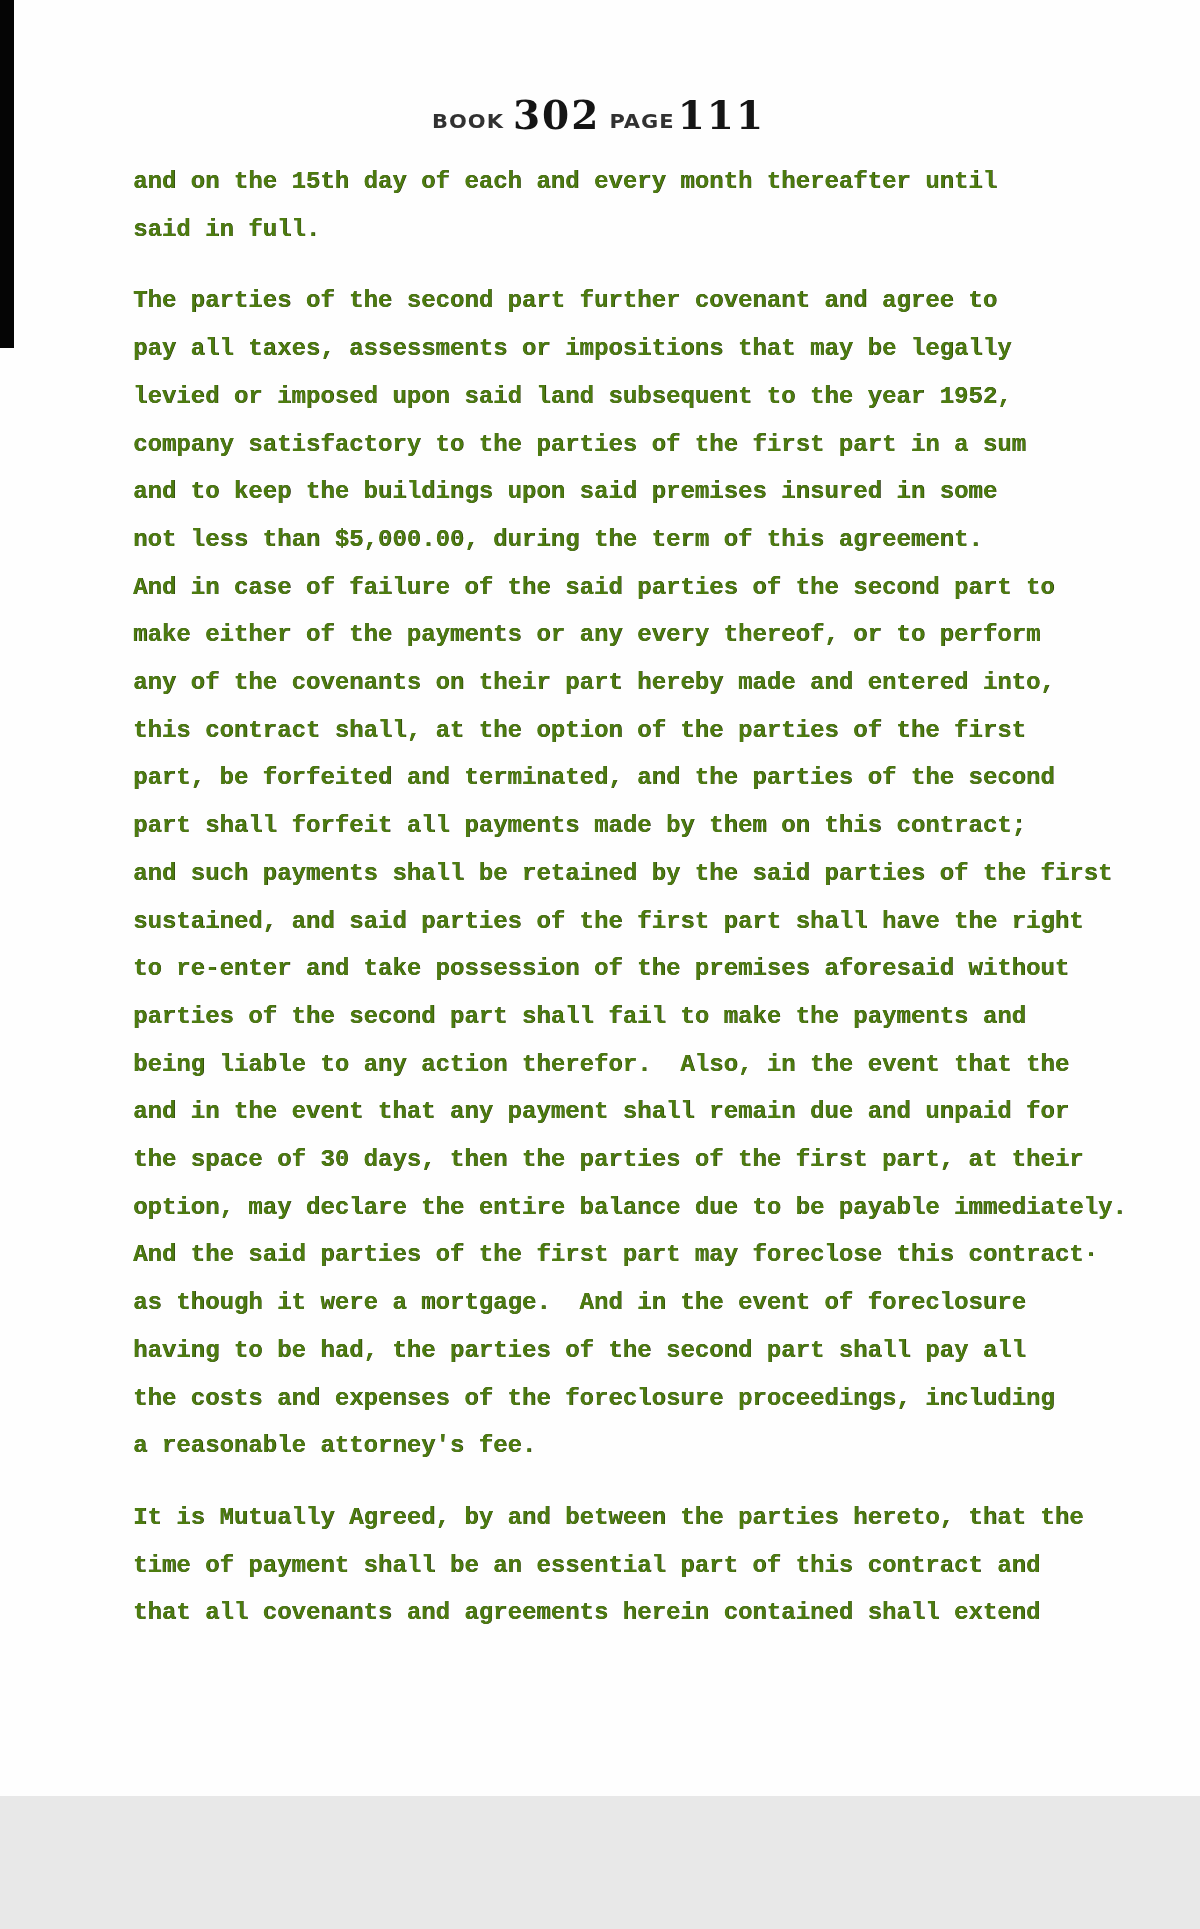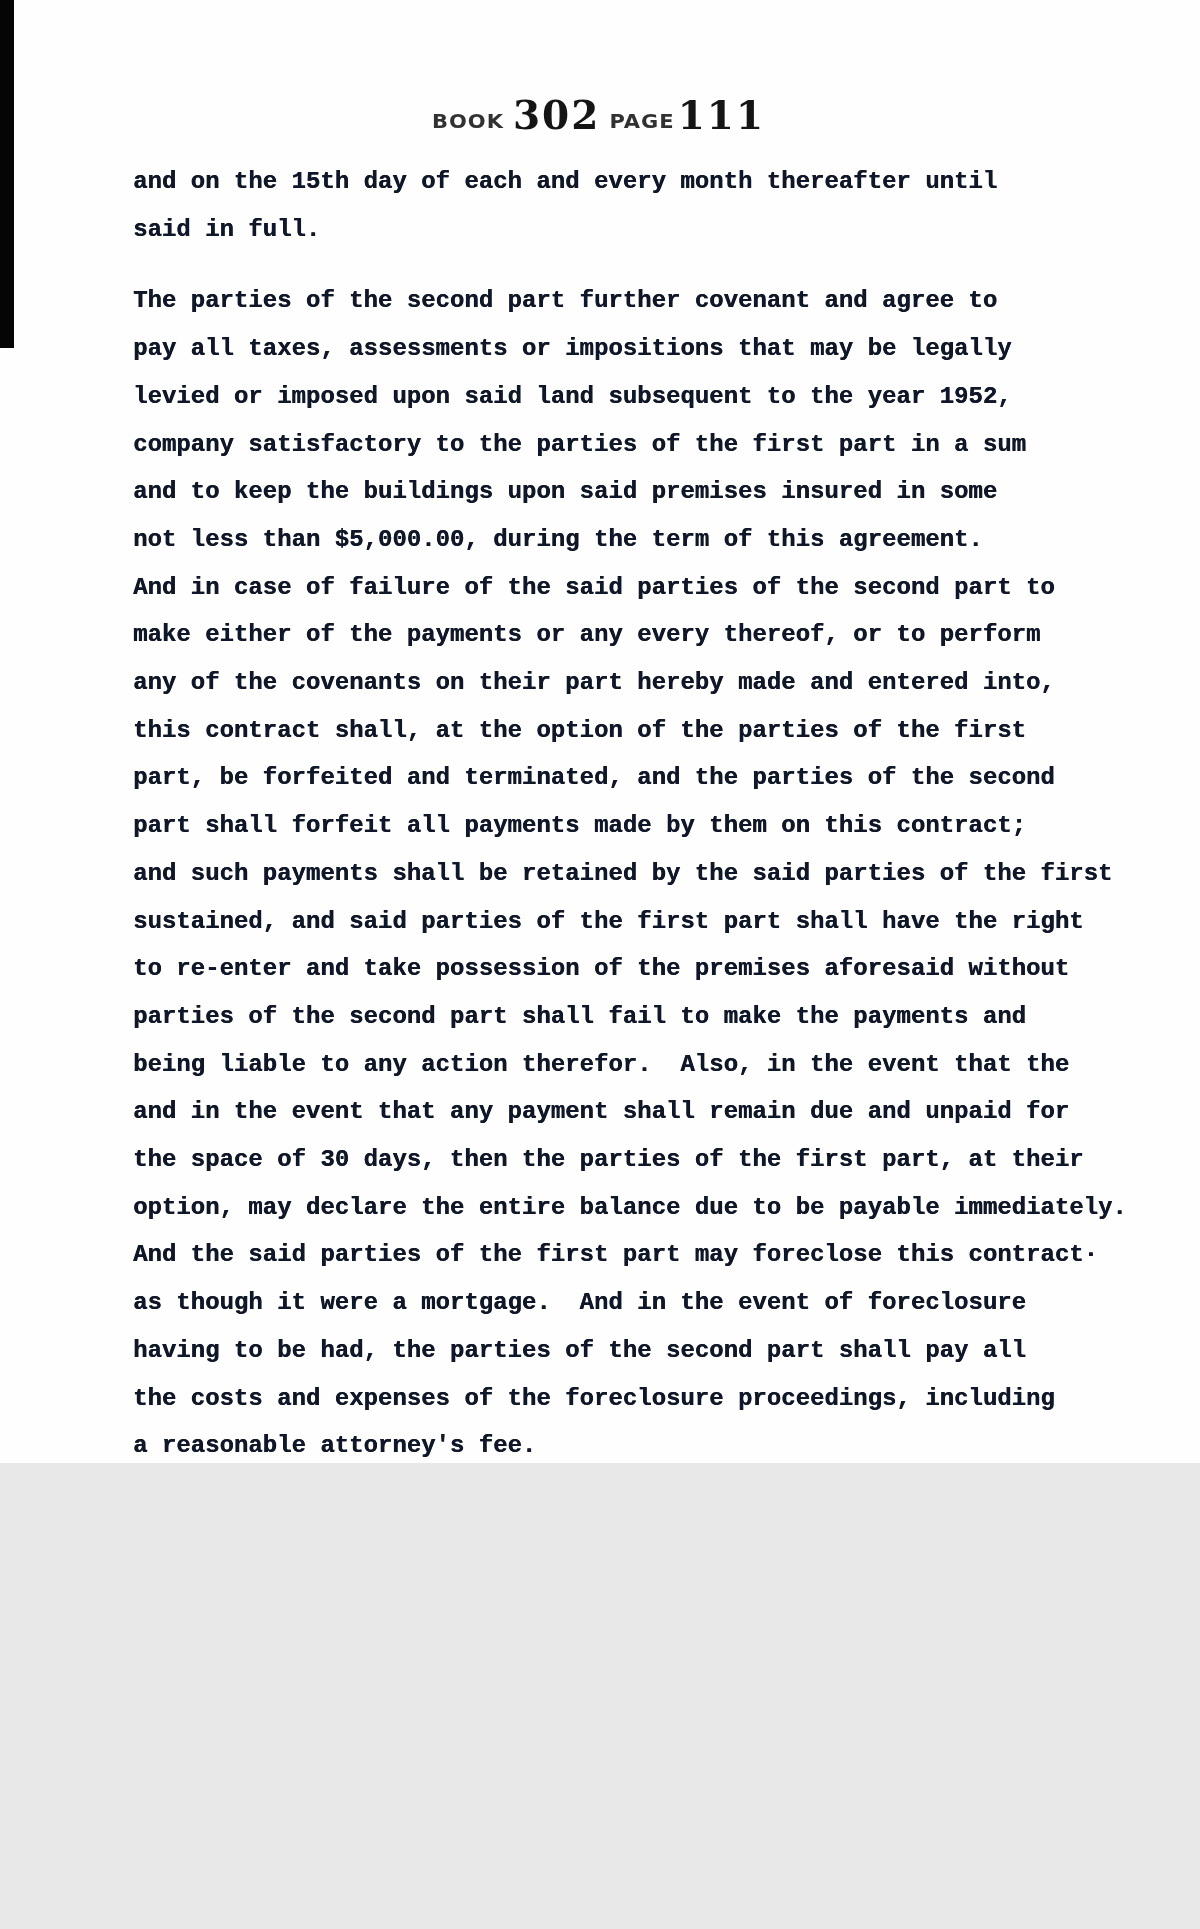--- a/index.html
+++ b/index.html
@@ -3,21 +3,21 @@
 <meta charset="utf-8">
 <style>
   html, body {
     margin: 0;
     padding: 0;
     background: #e8e8e8;
   }
   .page {
     position: relative;
     width: 1200px;
-    height: 1463px;
+    height: 1796px;
     margin: 0 auto;
     background: #fefefe;
     overflow: hidden;
   }
   .scan-bar {
     position: absolute;
     left: 0;
     top: 0;
     width: 14px;
     height: 348px;
@@ -50,21 +50,21 @@
   .stamp .gap-sm { width: 9px; }
   .stamp .gap-xs { width: 3px; }
   .text-block {
     position: absolute;
     left: 133px;
     top: 158px;
     font-family: "Liberation Mono", "DejaVu Sans Mono", monospace;
     font-weight: 700;
     font-size: 24px;
     line-height: 47.7px;
-    color: #0f172a;
+    color: #4d7c0f;
     letter-spacing: 0;
     text-shadow: 0.4px 0 0 #141414;
   }
   .para {
     margin: 0 0 24px 0;
   }
   .doc-line {
     white-space: pre;
   }
 </style>
@@ -113,15 +113,20 @@
       <div class="doc-line">and in the event that any payment shall remain due and unpaid for</div>
       <div class="doc-line">the space of 30 days, then the parties of the first part, at their</div>
       <div class="doc-line">option, may declare the entire balance due to be payable immediately.</div>
       <div class="doc-line">And the said parties of the first part may foreclose this contract·</div>
       <div class="doc-line">as though it were a mortgage.  And in the event of foreclosure</div>
       <div class="doc-line">having to be had, the parties of the second part shall pay all</div>
       <div class="doc-line">the costs and expenses of the foreclosure proceedings, including</div>
       <div class="doc-line">a reasonable attorney's fee.</div>
     </div>
 
+    <div class="para">
+      <div class="doc-line">It is Mutually Agreed, by and between the parties hereto, that the</div>
+      <div class="doc-line">time of payment shall be an essential part of this contract and</div>
+      <div class="doc-line">that all covenants and agreements herein contained shall extend</div>
+    </div>
 
   </div>
 </div>
 
 </body></html>

